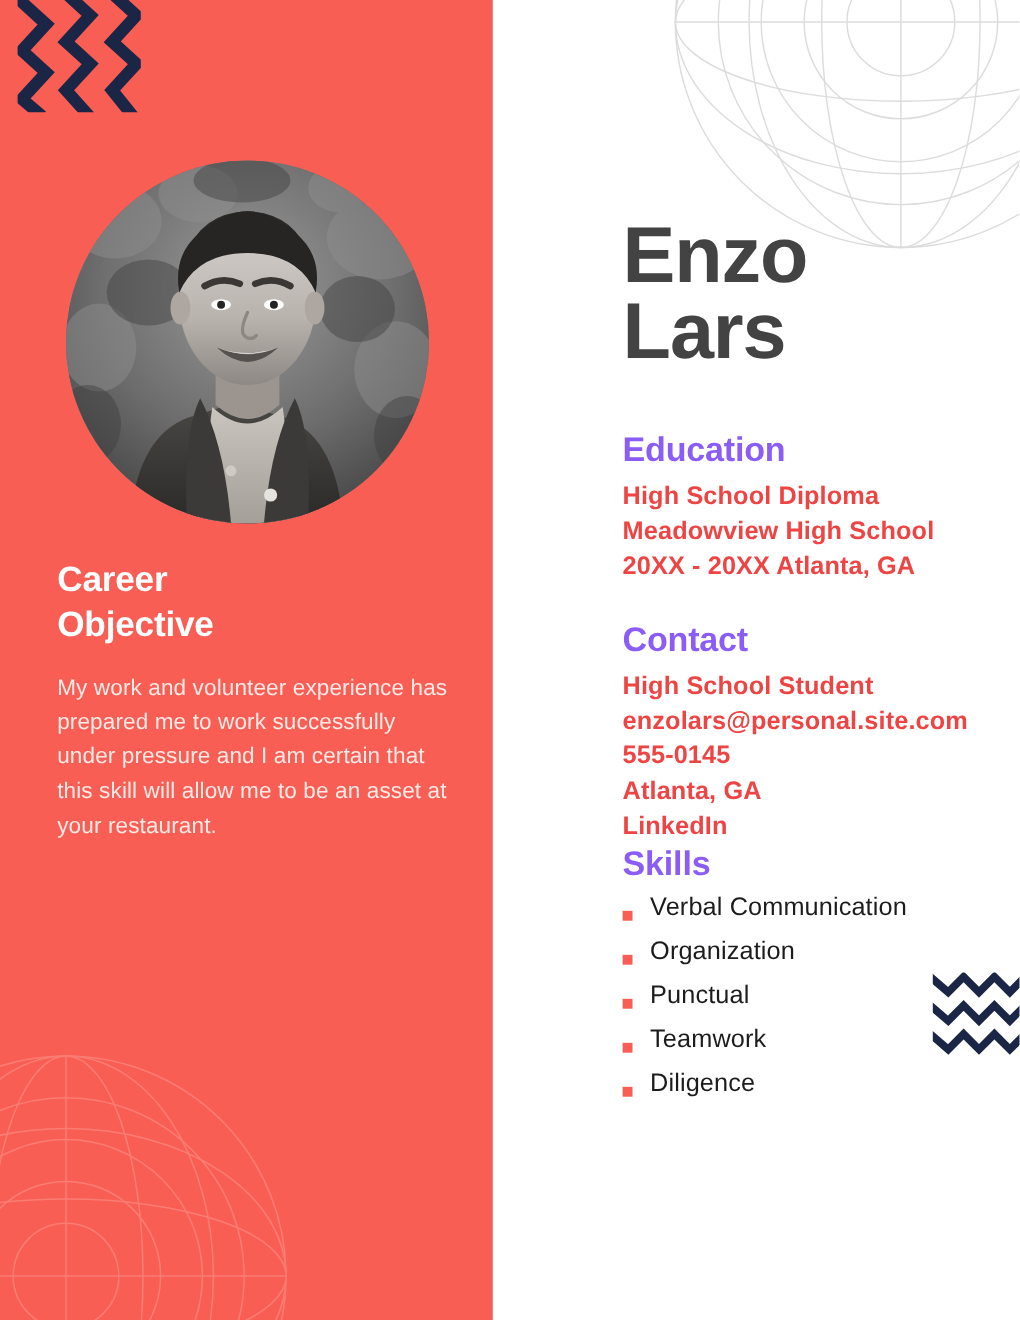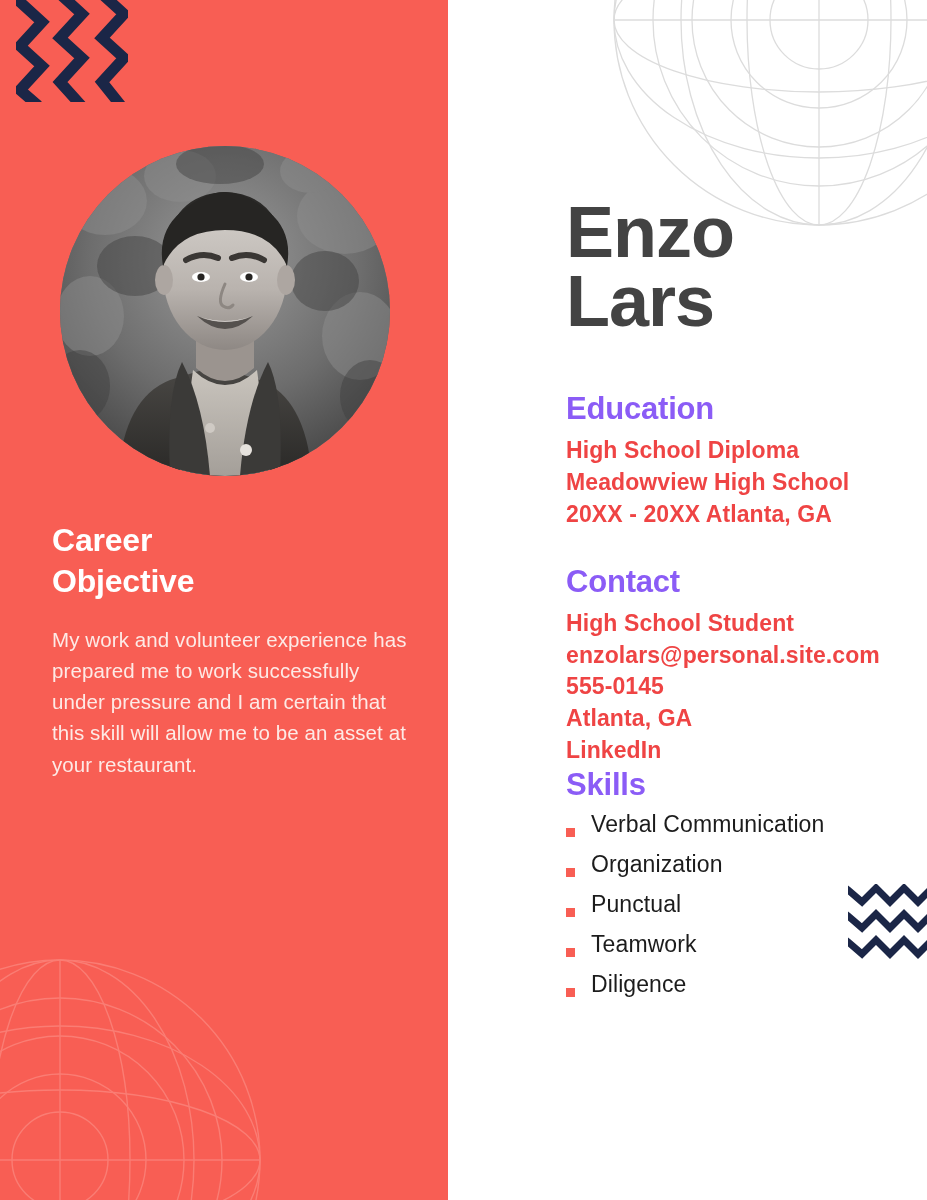--- a/index.html
+++ b/index.html
@@ -56,21 +56,21 @@
     border-radius:50%;
     overflow:hidden;
     background:#6e6e6e;
     z-index:3;
   }
   .photo-svg { display:block; width:100%; height:100%; }
 
   
   .objective {
     position:absolute;
-    left:52px; top:520px;
+    left:52px; top:506px;
     width:356px;
     z-index:3;
   }
   .objective h2 {
     font-size:32px;
     font-weight:bold;
     color:#ffffff;
     line-height:1.28;
     letter-spacing:-0.2px;
     margin-bottom:22px;

